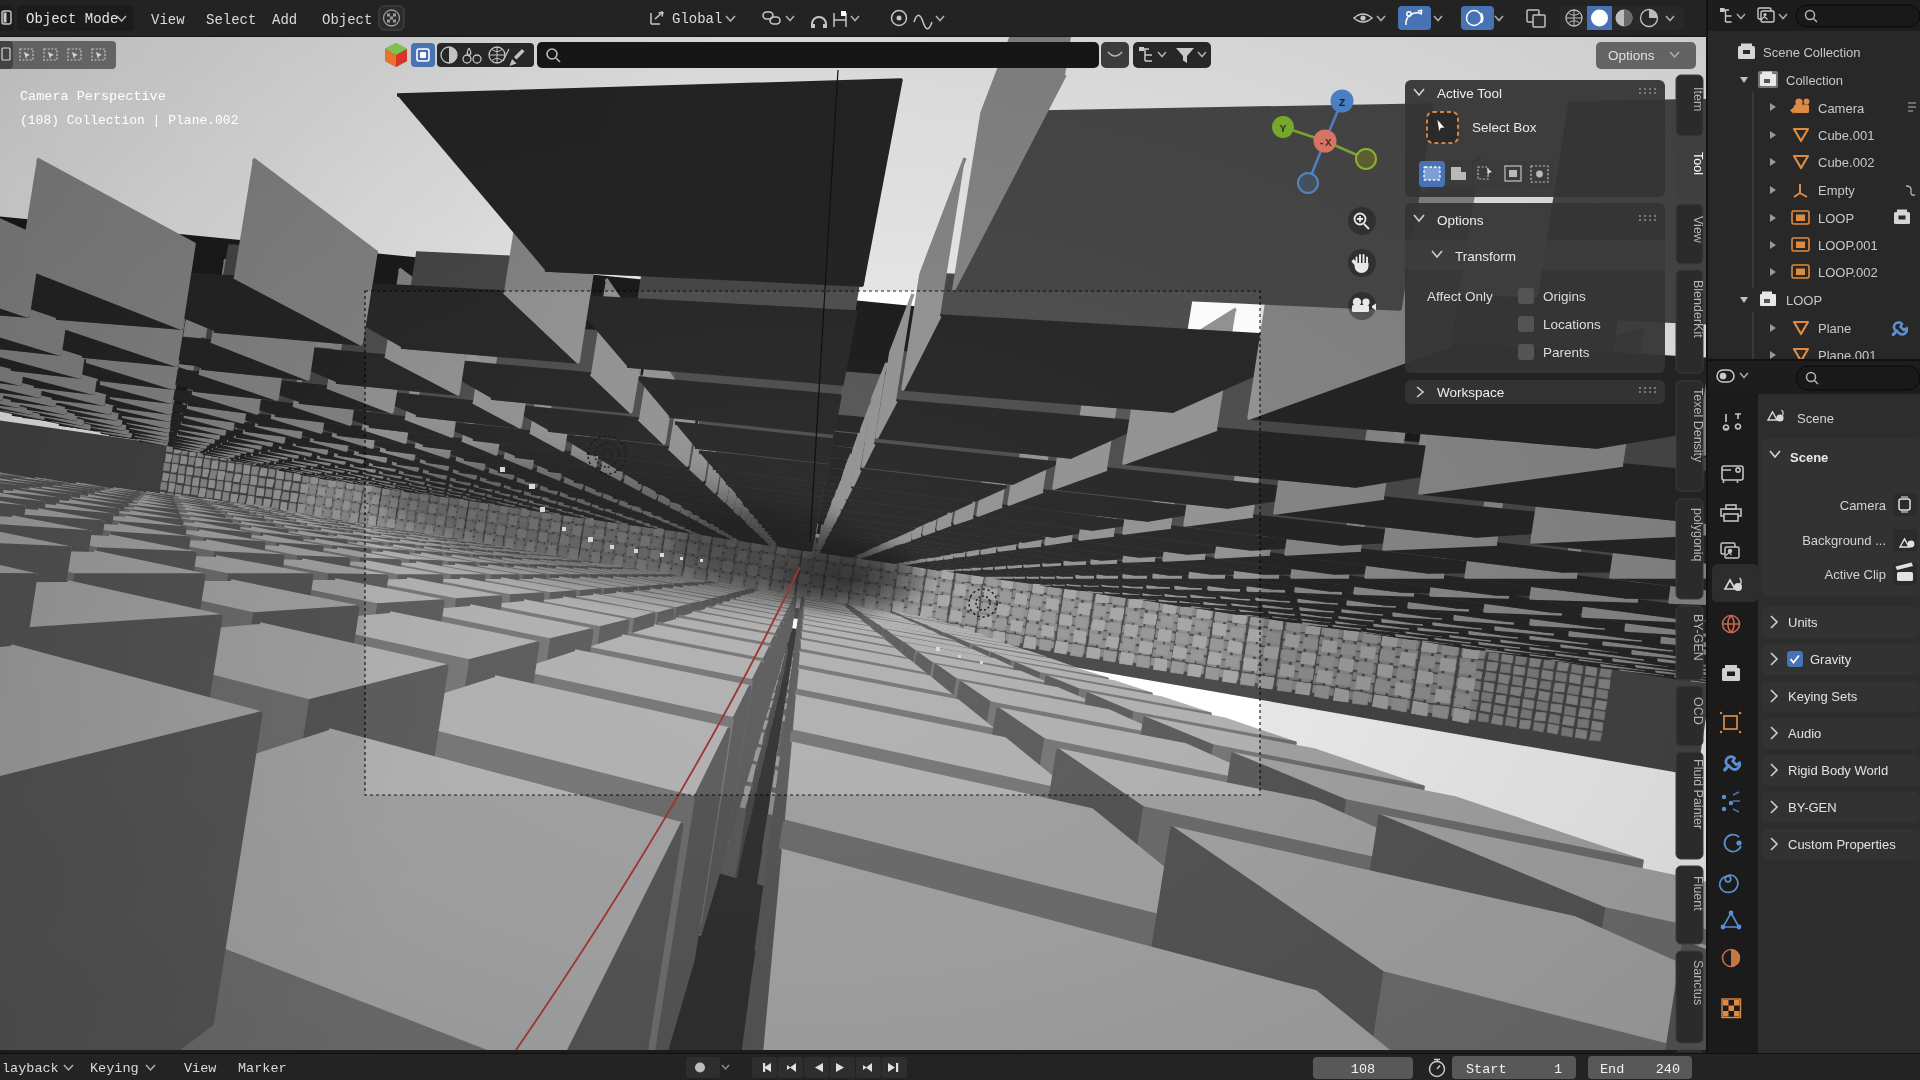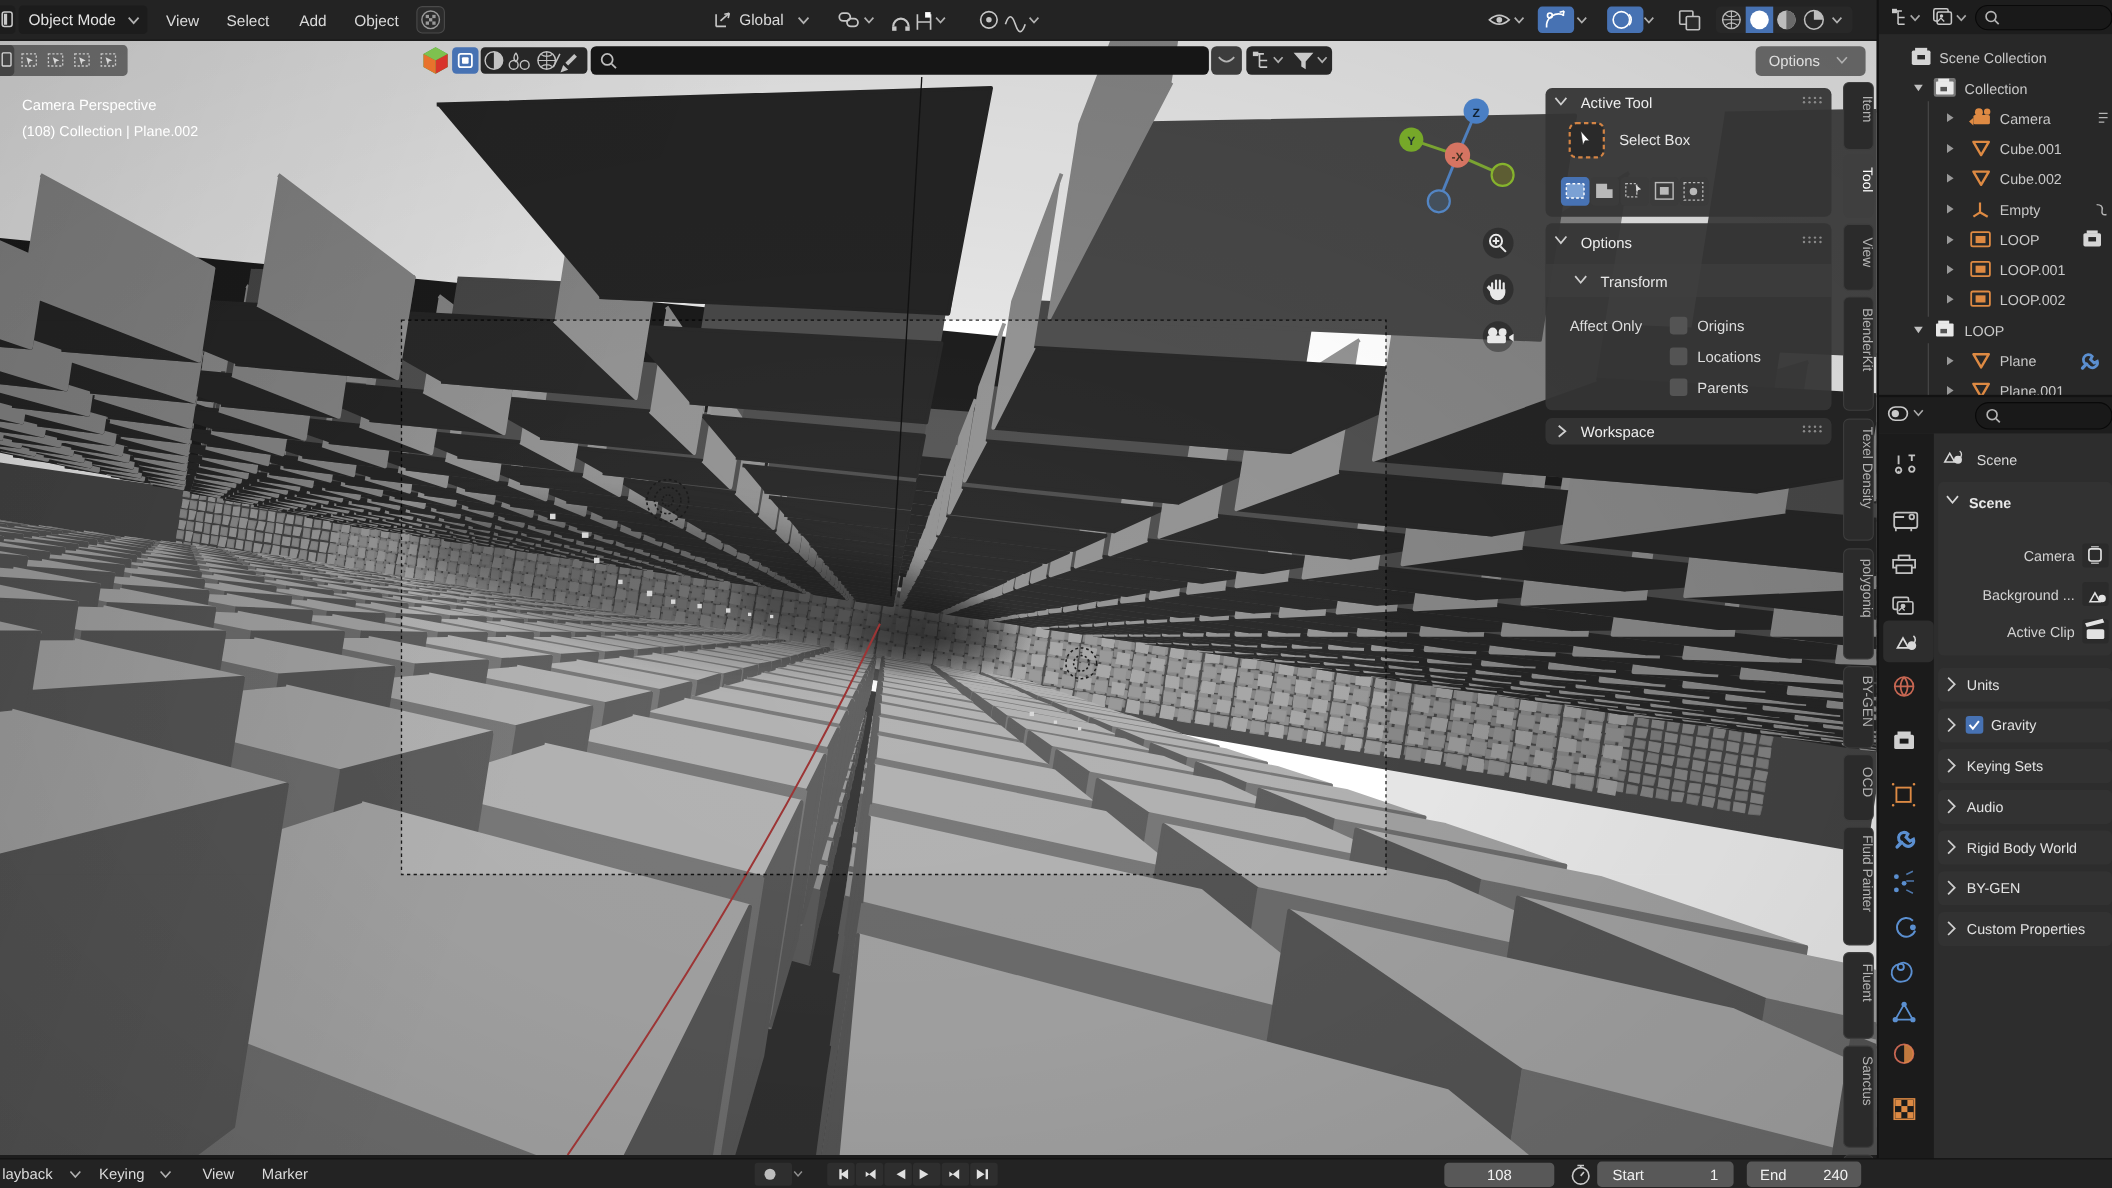--- a/index.html
+++ b/index.html
@@ -1,18 +1,18 @@
 <!DOCTYPE html>
 <html><head>
 <meta charset="utf-8">
 <style>
   * { margin:0; padding:0; box-sizing:border-box; }
   html,body { width:1920px; height:1080px; overflow:hidden; background:#1d1d1d;
     font-family:"Liberation Sans", sans-serif; }
-  .abs { position:absolute; }
+  .abs { position:absolute;font-family:Liberation Mono, monospace; }
   #stage { position:relative; width:1920px; height:1080px; }
 
   
   #viewport { left:0; top:37px; width:1706px; height:1013px; background:#ffffff; overflow:hidden; }
   svg.scene { position:absolute; left:0; top:0; }
   .fb{fill:#343434}.cb{fill:#1e1e1e}.wbk{fill:#4a4a4a}
   .wf{fill:#a6a6a6;stroke:#a6a6a6;stroke-width:1;stroke-linejoin:round}
   .wfb{fill:#979797;stroke:#8e8e8e;stroke-width:1;stroke-linejoin:round}
   .wg{fill:#8e8e8e;stroke:#8e8e8e;stroke-width:0.8;stroke-linejoin:round}
   .wgb{fill:#858585;stroke:#7c7c7c;stroke-width:0.8;stroke-linejoin:round}

